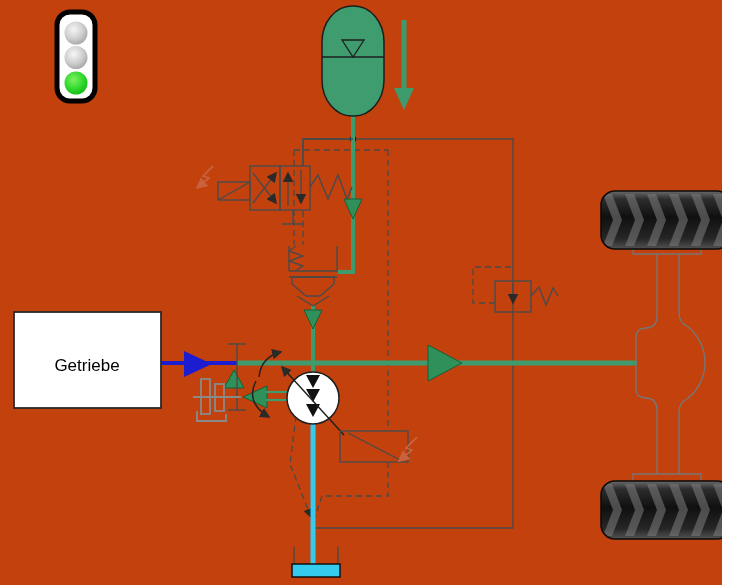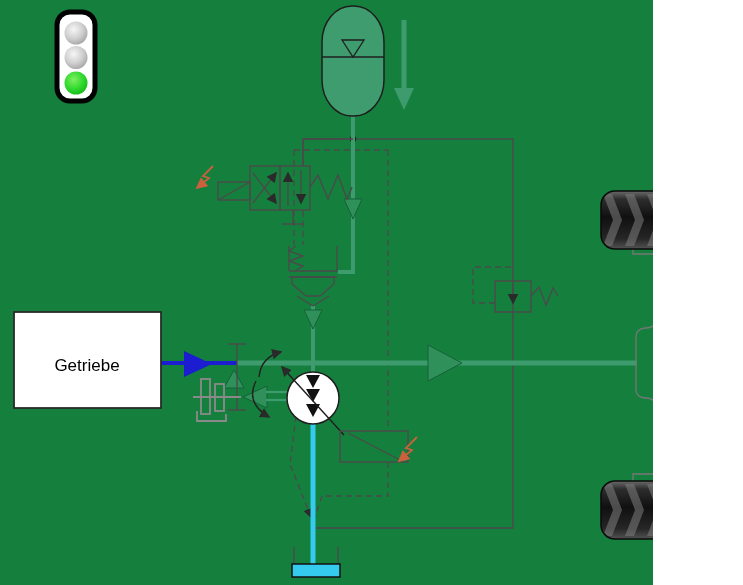--- a/index.html
+++ b/index.html
@@ -1,16 +1,16 @@
 <!DOCTYPE html>
 <html style="--hydraulic-line: #3E9B6E; --hydraulic-fill: #2F9159; --hydraulic-border: #156038; --accumulator-fill: #3F9C6F; --mechanical-blue: #1C1CD0; --return-cyan: #35CBEF; --schematic-dark: #4a4a4a; --mechanical-gray: #8a8a8a; --signal-orange: #C8613C; --lamp-on-green: #2BD62B; --lamp-off-gray: #C6C6C6; --tire-dark: #161616; --tire-tread: #7d7d7d;"><head>
 <meta charset="utf-8">
 <style>
   html,body{margin:0;padding:0;background:#fff;}
-  .canvas{position:relative;width:653px;height:585px;background:#15803d;overflow:hidden;
+  .canvas{position:relative;width:722px;height:585px;background:#c2410c;overflow:hidden;
           font-family:"Liberation Sans",sans-serif;}
   svg{position:absolute;left:0;top:0;}
   .ln-dark{stroke:var(--schematic-dark);fill:none;stroke-width:1.4;}
   .dashed{stroke:var(--schematic-dark);fill:none;stroke-width:1.3;stroke-dasharray:6 4;}
   .ln-green{stroke:var(--hydraulic-line);fill:none;}
   .fill-green{fill:var(--hydraulic-fill);stroke:var(--hydraulic-border);stroke-width:1;}
   .ln-blue{stroke:var(--mechanical-blue);fill:none;}
   .fill-blue{fill:var(--mechanical-blue);}
   .ln-cyan{stroke:var(--return-cyan);fill:none;}
   .ln-gray{stroke:var(--mechanical-gray);fill:none;stroke-width:1.8;}

